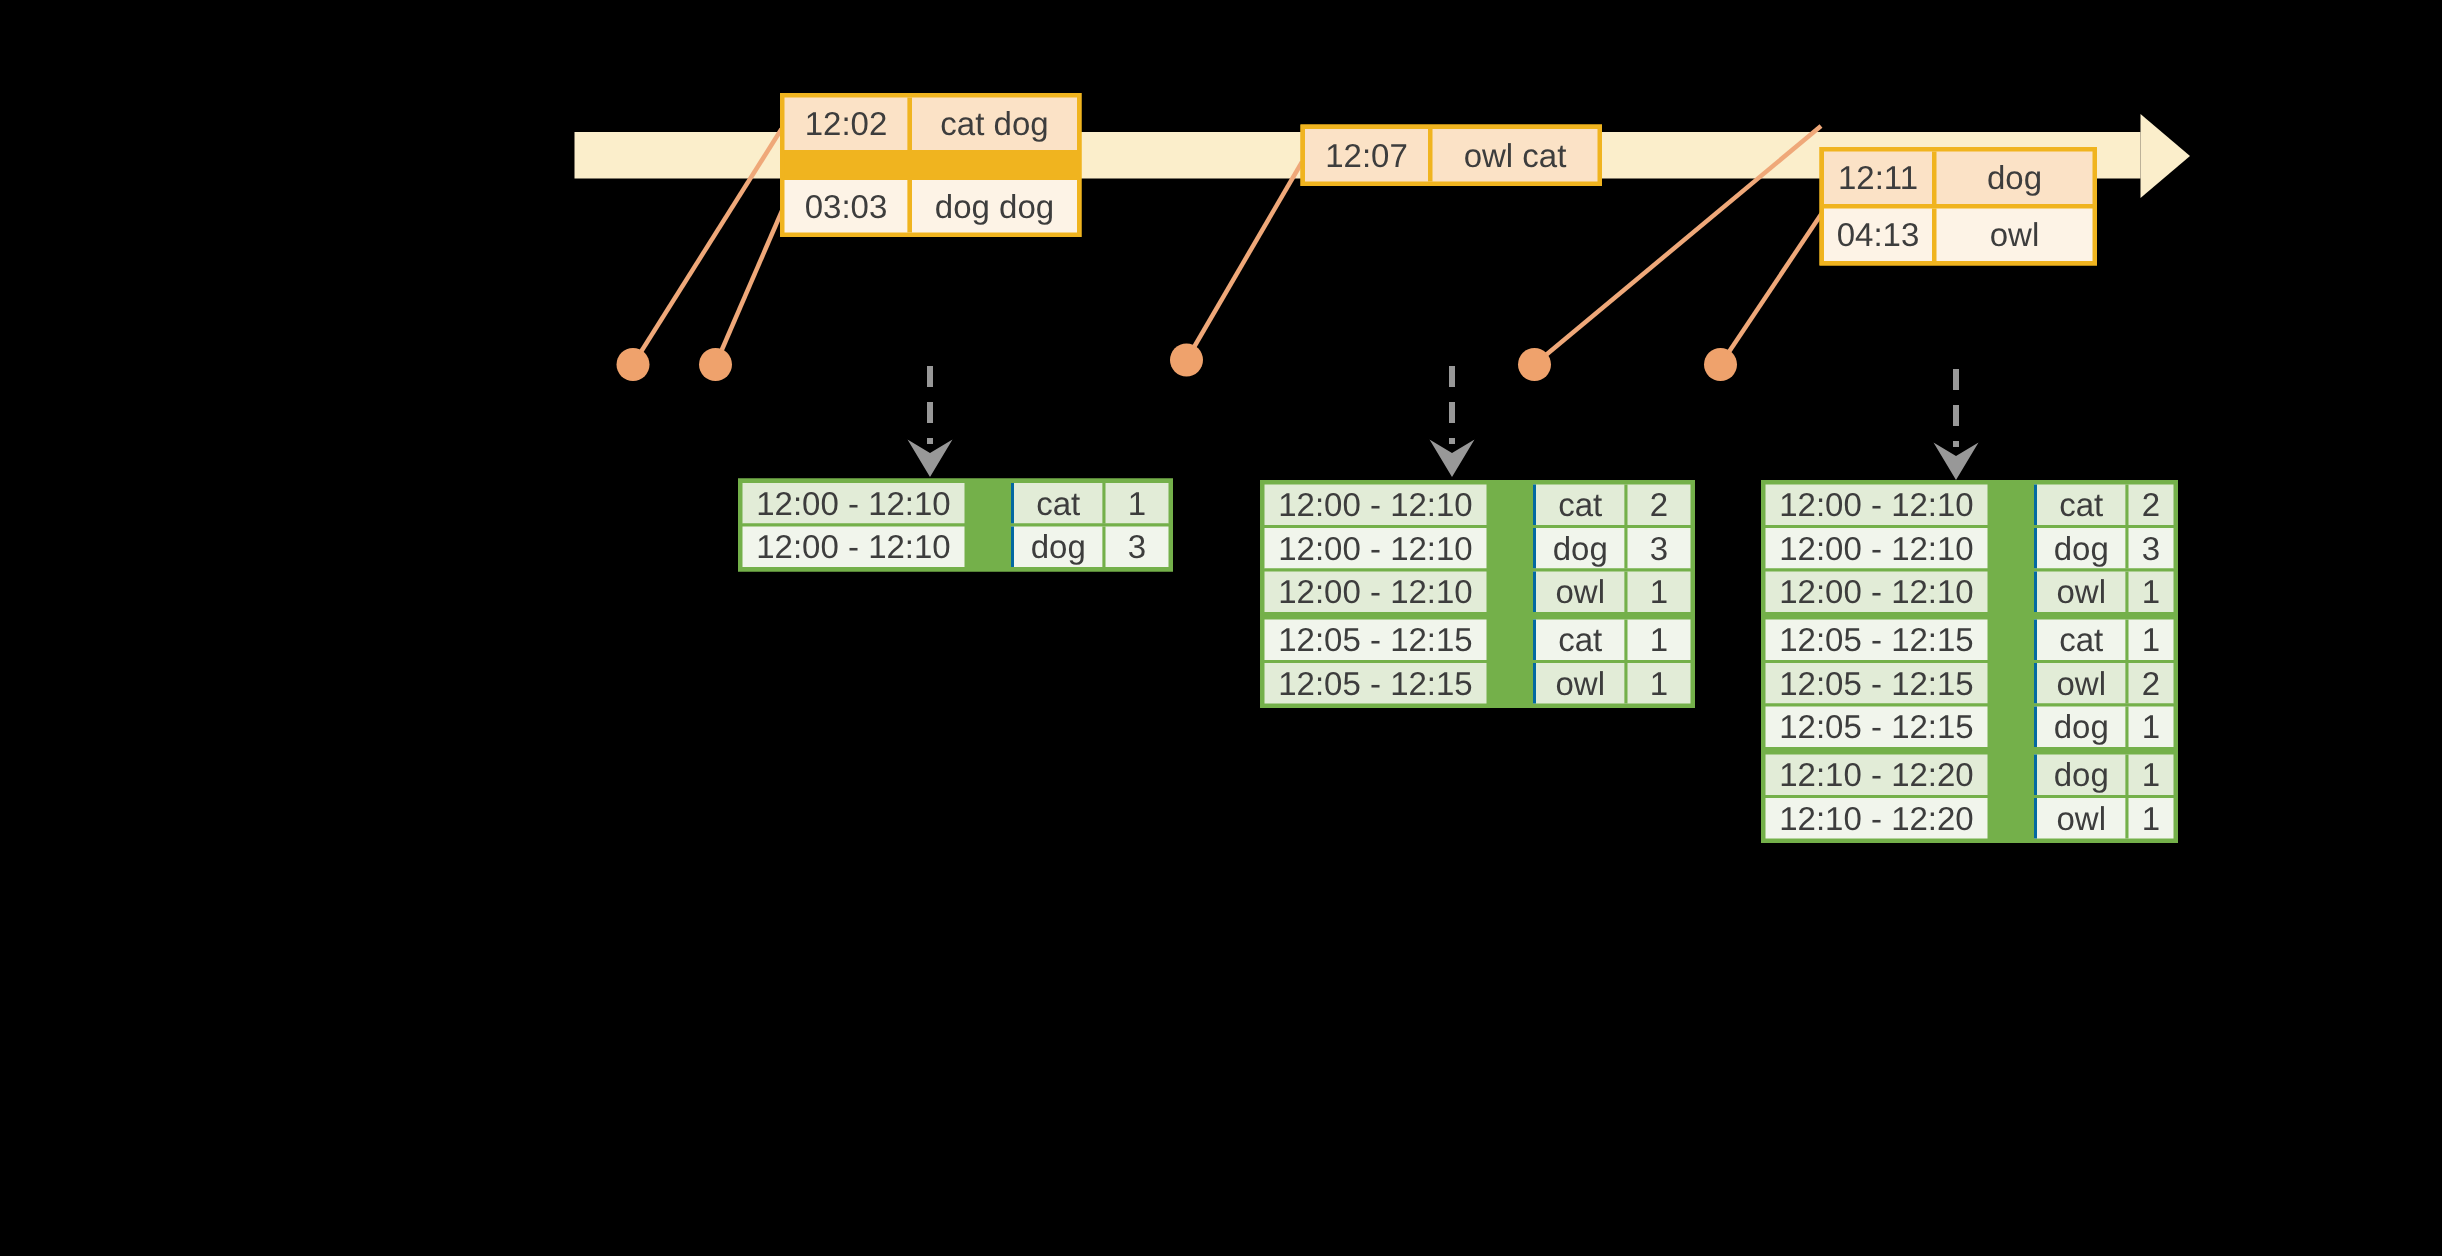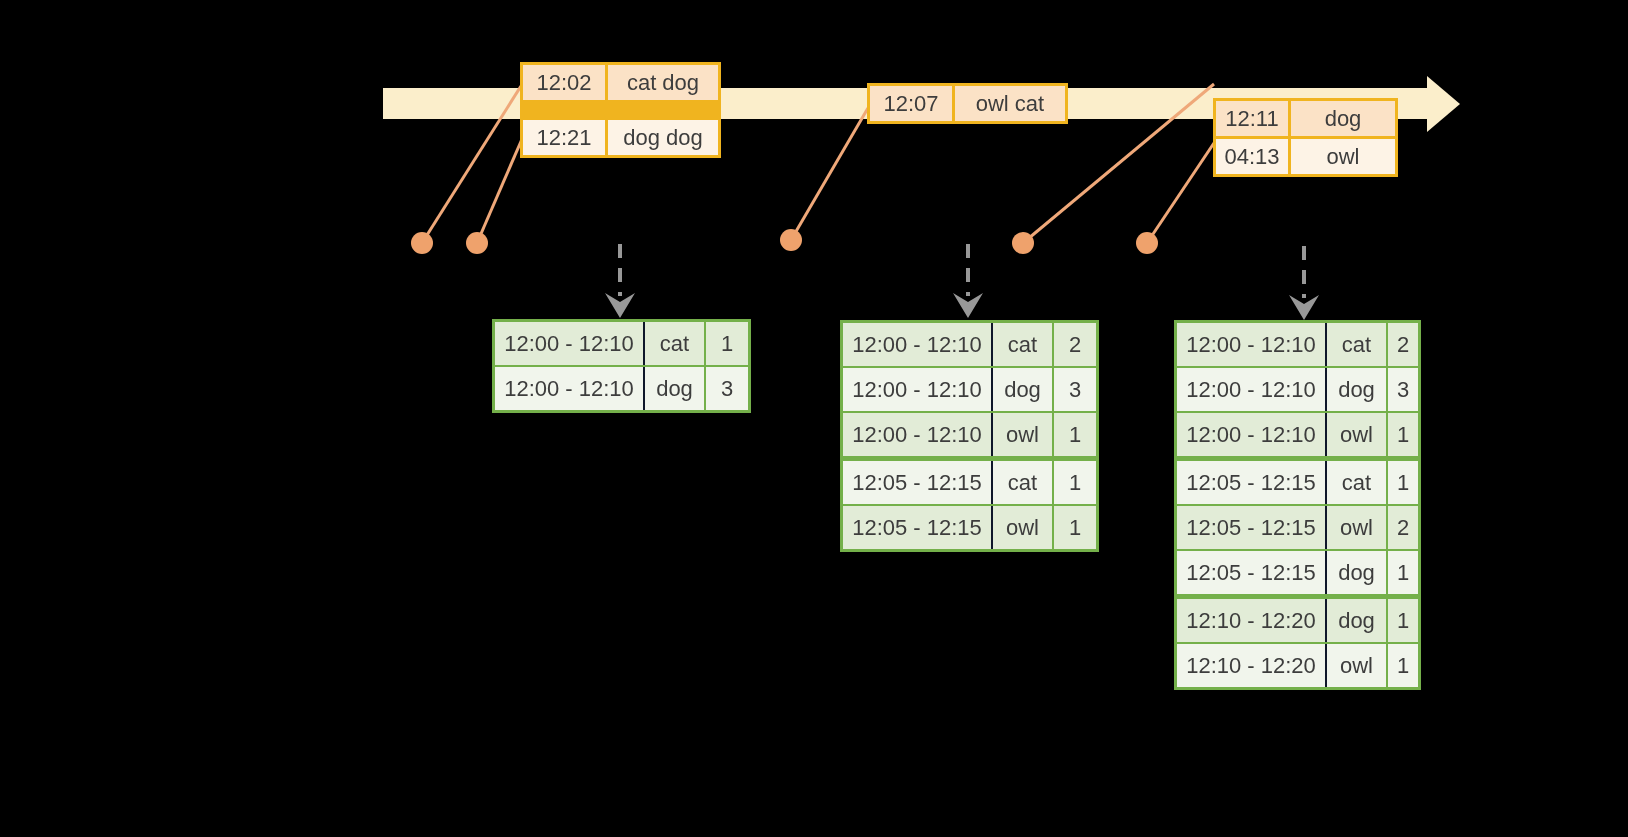--- a/index.html
+++ b/index.html
@@ -27,24 +27,24 @@
   .etable.narrow .time  { width:72px; }
   .etable.narrow .words { width:104px; }
   .erow.dark  .cell { background:#fbe2c6; }
   .erow.light .cell { background:#fdf3e6; }
   
   .gtable { position:absolute; z-index:3; border:3px solid #74b04a; background:#74b04a;
     display:flex; flex-direction:column; }
   .grow { display:flex; }
   .grow + .grow { border-top:2px solid #74b04a; }
   .grow.group-start { border-top-width:5px; }
-  .grow .cell { height:43px; display:flex; align-items:center; justify-content:center;
+  .grow .cell { height:27px; display:flex; align-items:center; justify-content:center;
     font-size:22px; }
   .grow .window { width:148px; }
-  .grow .word   { width:59px; border-left:2px solid #0f172a; }
+  .grow .word   { width:59px; border-left:2px solid #0369a1;margin-left:31px; }
   .grow .count  { width:42px; border-left:2px solid #74b04a; }
   .gtable.narrow-count .count { width:30px; }
   .grow.dark  .cell { background:#e2ecd7; }
   .grow.light .cell { background:#f1f5ec; }
 </style>
 </head>
 <body>
 
 <div class="canvas">
 
@@ -78,21 +78,21 @@
       <polygon points="1289,295 1304,304 1319,295 1304,320" fill="#989898"></polygon>
     </g>
   </svg>
 
   <div class="etable" style="left:520px; top:62px;gap:17px;">
       <div class="erow dark">
     <div class="cell time">12:02</div>
     <div class="cell words">cat dog</div>
   </div>
       <div class="erow light">
-    <div class="cell time">12:21</div>
+    <div class="cell time">03:03</div>
     <div class="cell words">dog dog</div>
   </div>
     </div>
   <div class="etable" style="left:867px; top:83px;">
       <div class="erow dark">
     <div class="cell time">12:07</div>
     <div class="cell words">owl cat</div>
   </div>
     </div>
   <div class="etable narrow" style="left:1213px; top:62px;margin-top:36px;">

